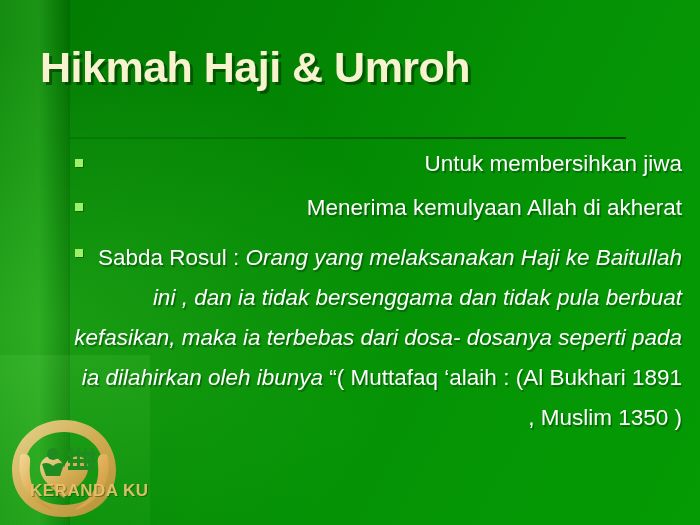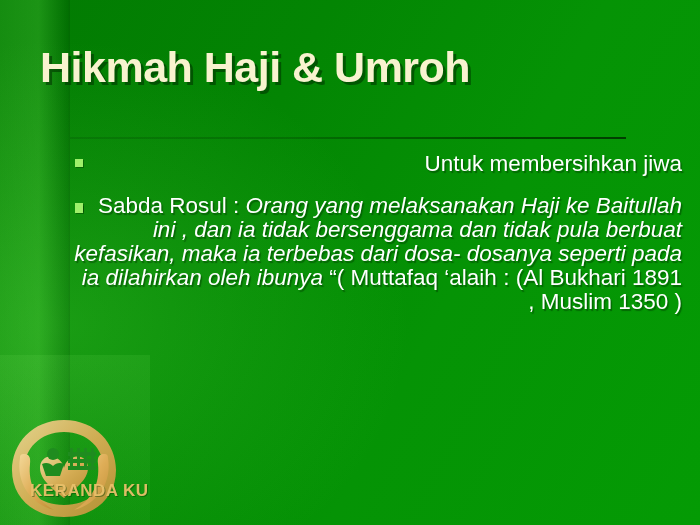--- a/index.html
+++ b/index.html
@@ -71,21 +71,21 @@
     width: 612px;
   }
   .bullet-row {
     position: relative;
     color: #ffffff;
     font-size: 22.5px;
     line-height: 31px;
     text-shadow: 1.5px 1.5px 1px rgba(0,60,0,0.50);
   }
   .bullet-row + .bullet-row { margin-top: 13px; }
-  .bullet-row.para { margin-top: 15px; line-height: 24px; }
+  .bullet-row.para { margin-top: 15px; line-height: 40px; }
   .bullet-mark {
     position: absolute;
     left: 5px;
     top: 11px;
     width: 8px;
     height: 8px;
     background: #9ef06a;
     box-shadow: 1px 1px 0 rgba(0,60,0,0.45);
   }
   .it { font-style: italic; }
@@ -128,20 +128,21 @@
   <div class="body">
 
     <div class="bullet-row">
       <span class="bullet-mark"></span>
       <span>Untuk membersihkan jiwa</span>
     </div>
 
 
     <div class="bullet-row">
       <span class="bullet-mark"></span>
+      <span>Menerima kemulyaan Allah di akherat</span>
     </div>
 
     <div class="bullet-row para">
       <span class="bullet-mark"></span>
       <span>Sabda Rosul : </span><span class="it">Orang yang melaksanakan Haji ke Baitullah ini , dan ia tidak bersenggama dan tidak pula berbuat kefasikan, maka ia terbebas dari  dosa-  dosanya seperti pada ia dilahirkan oleh ibunya </span><span>“( Muttafaq ‘alaih : (Al Bukhari 1891 , Muslim 1350 )</span>
     </div>
 
   </div>
 
   <div class="logo">

